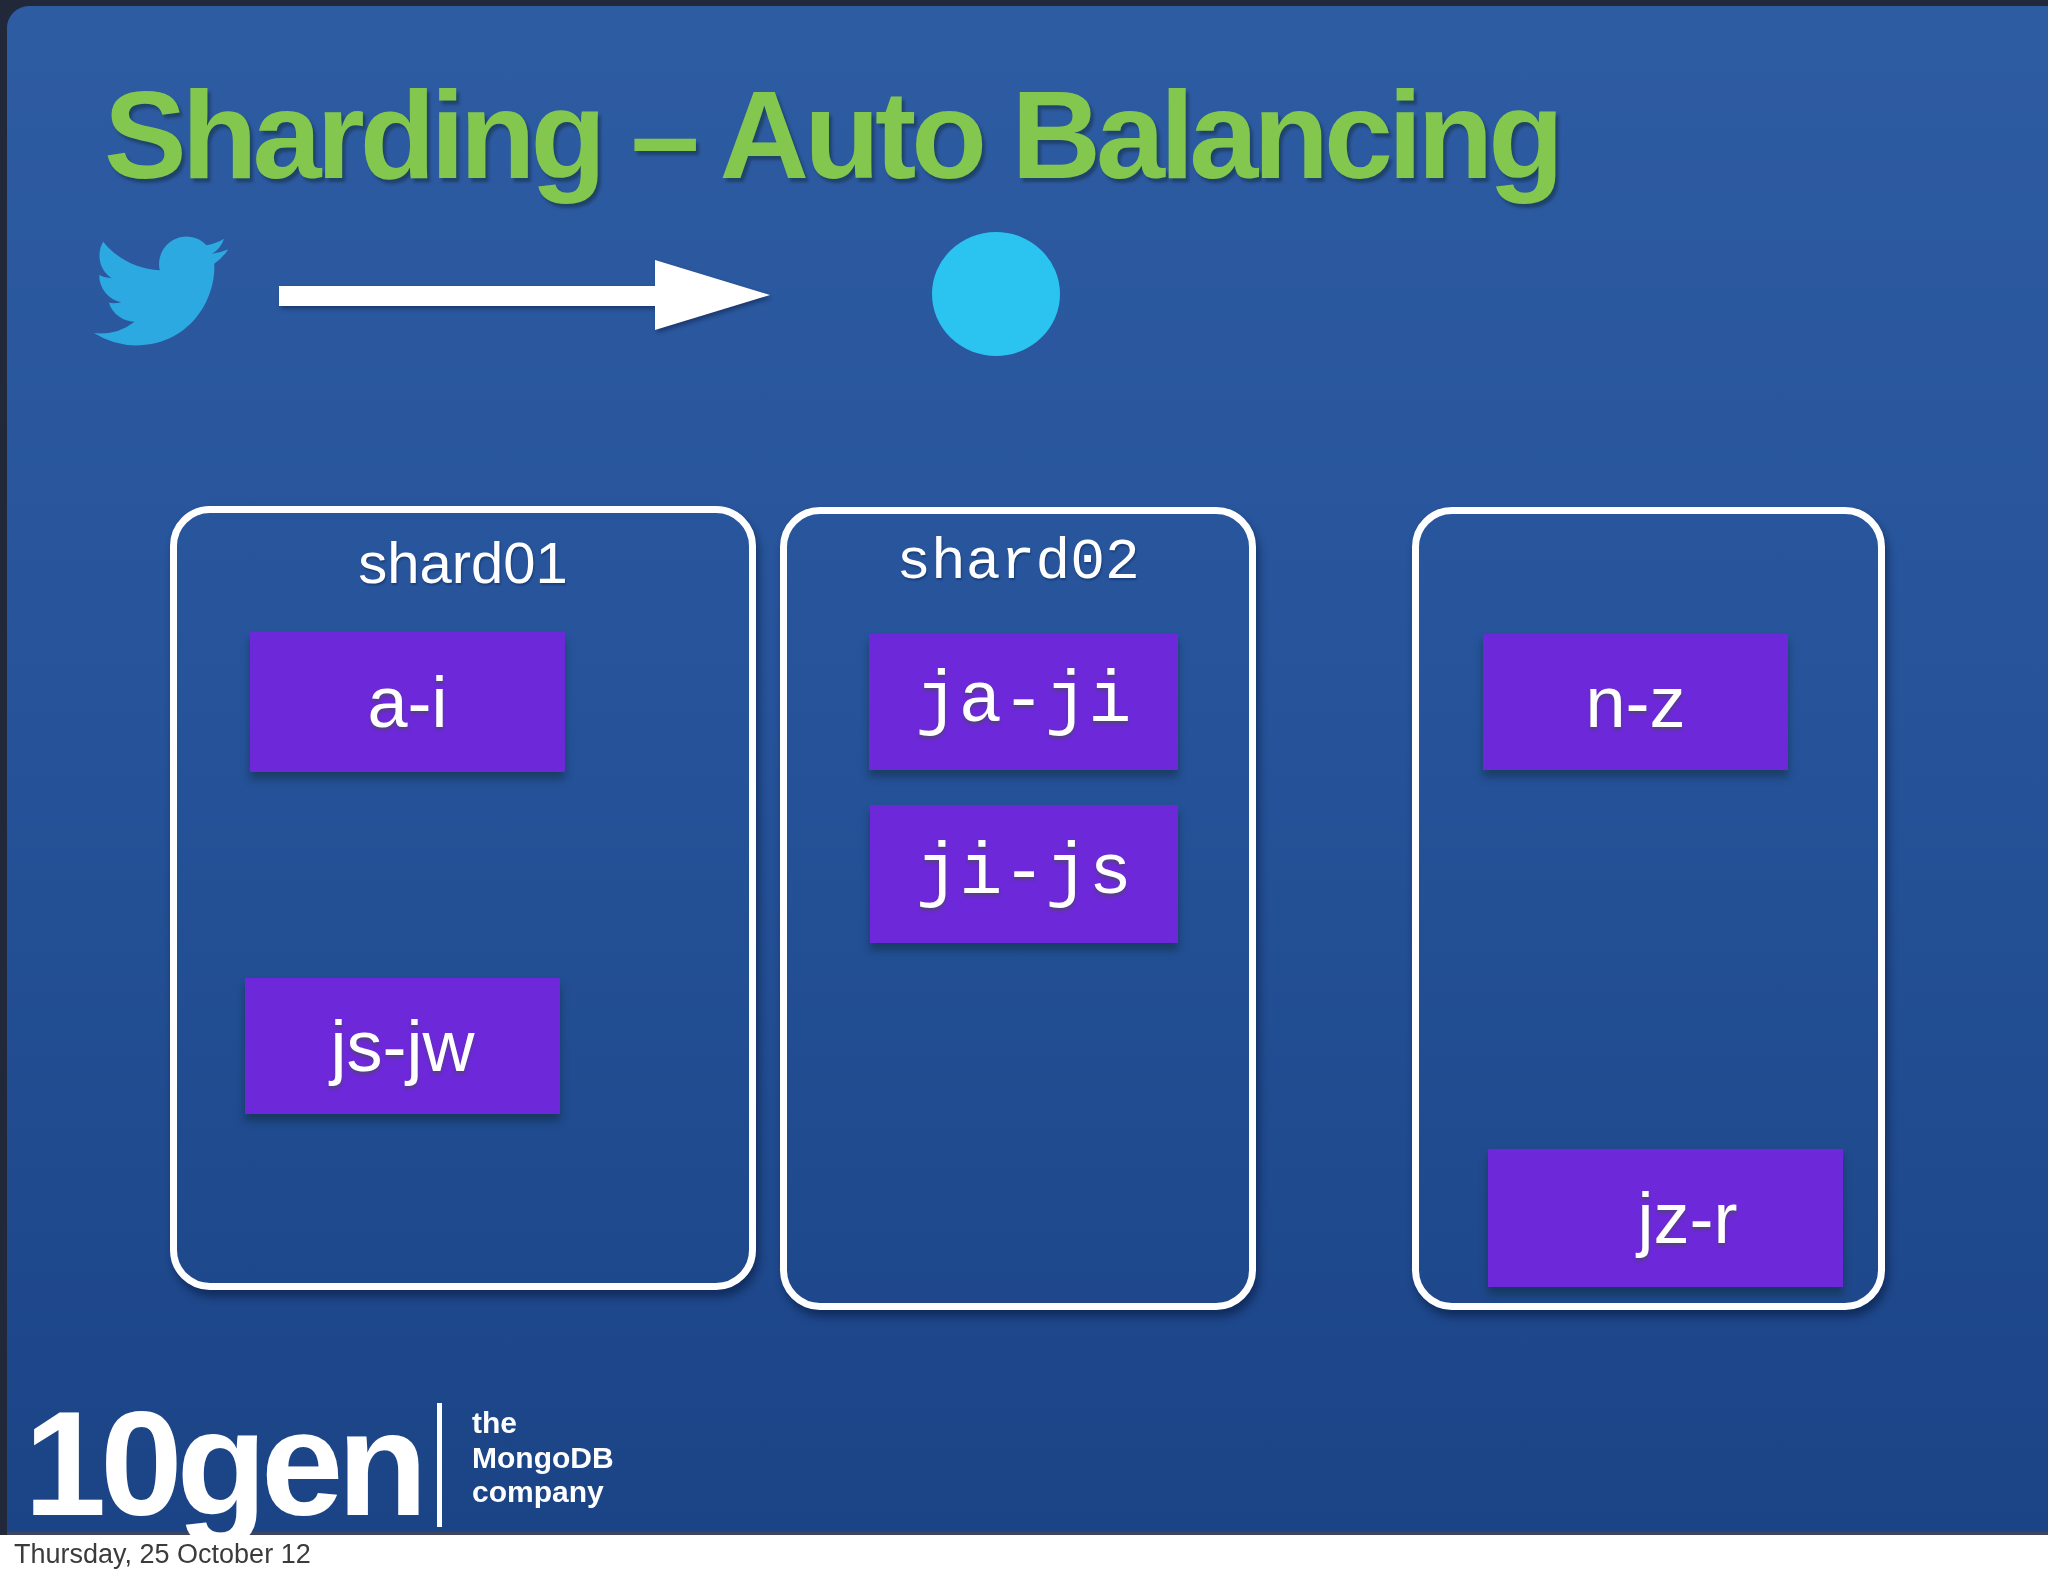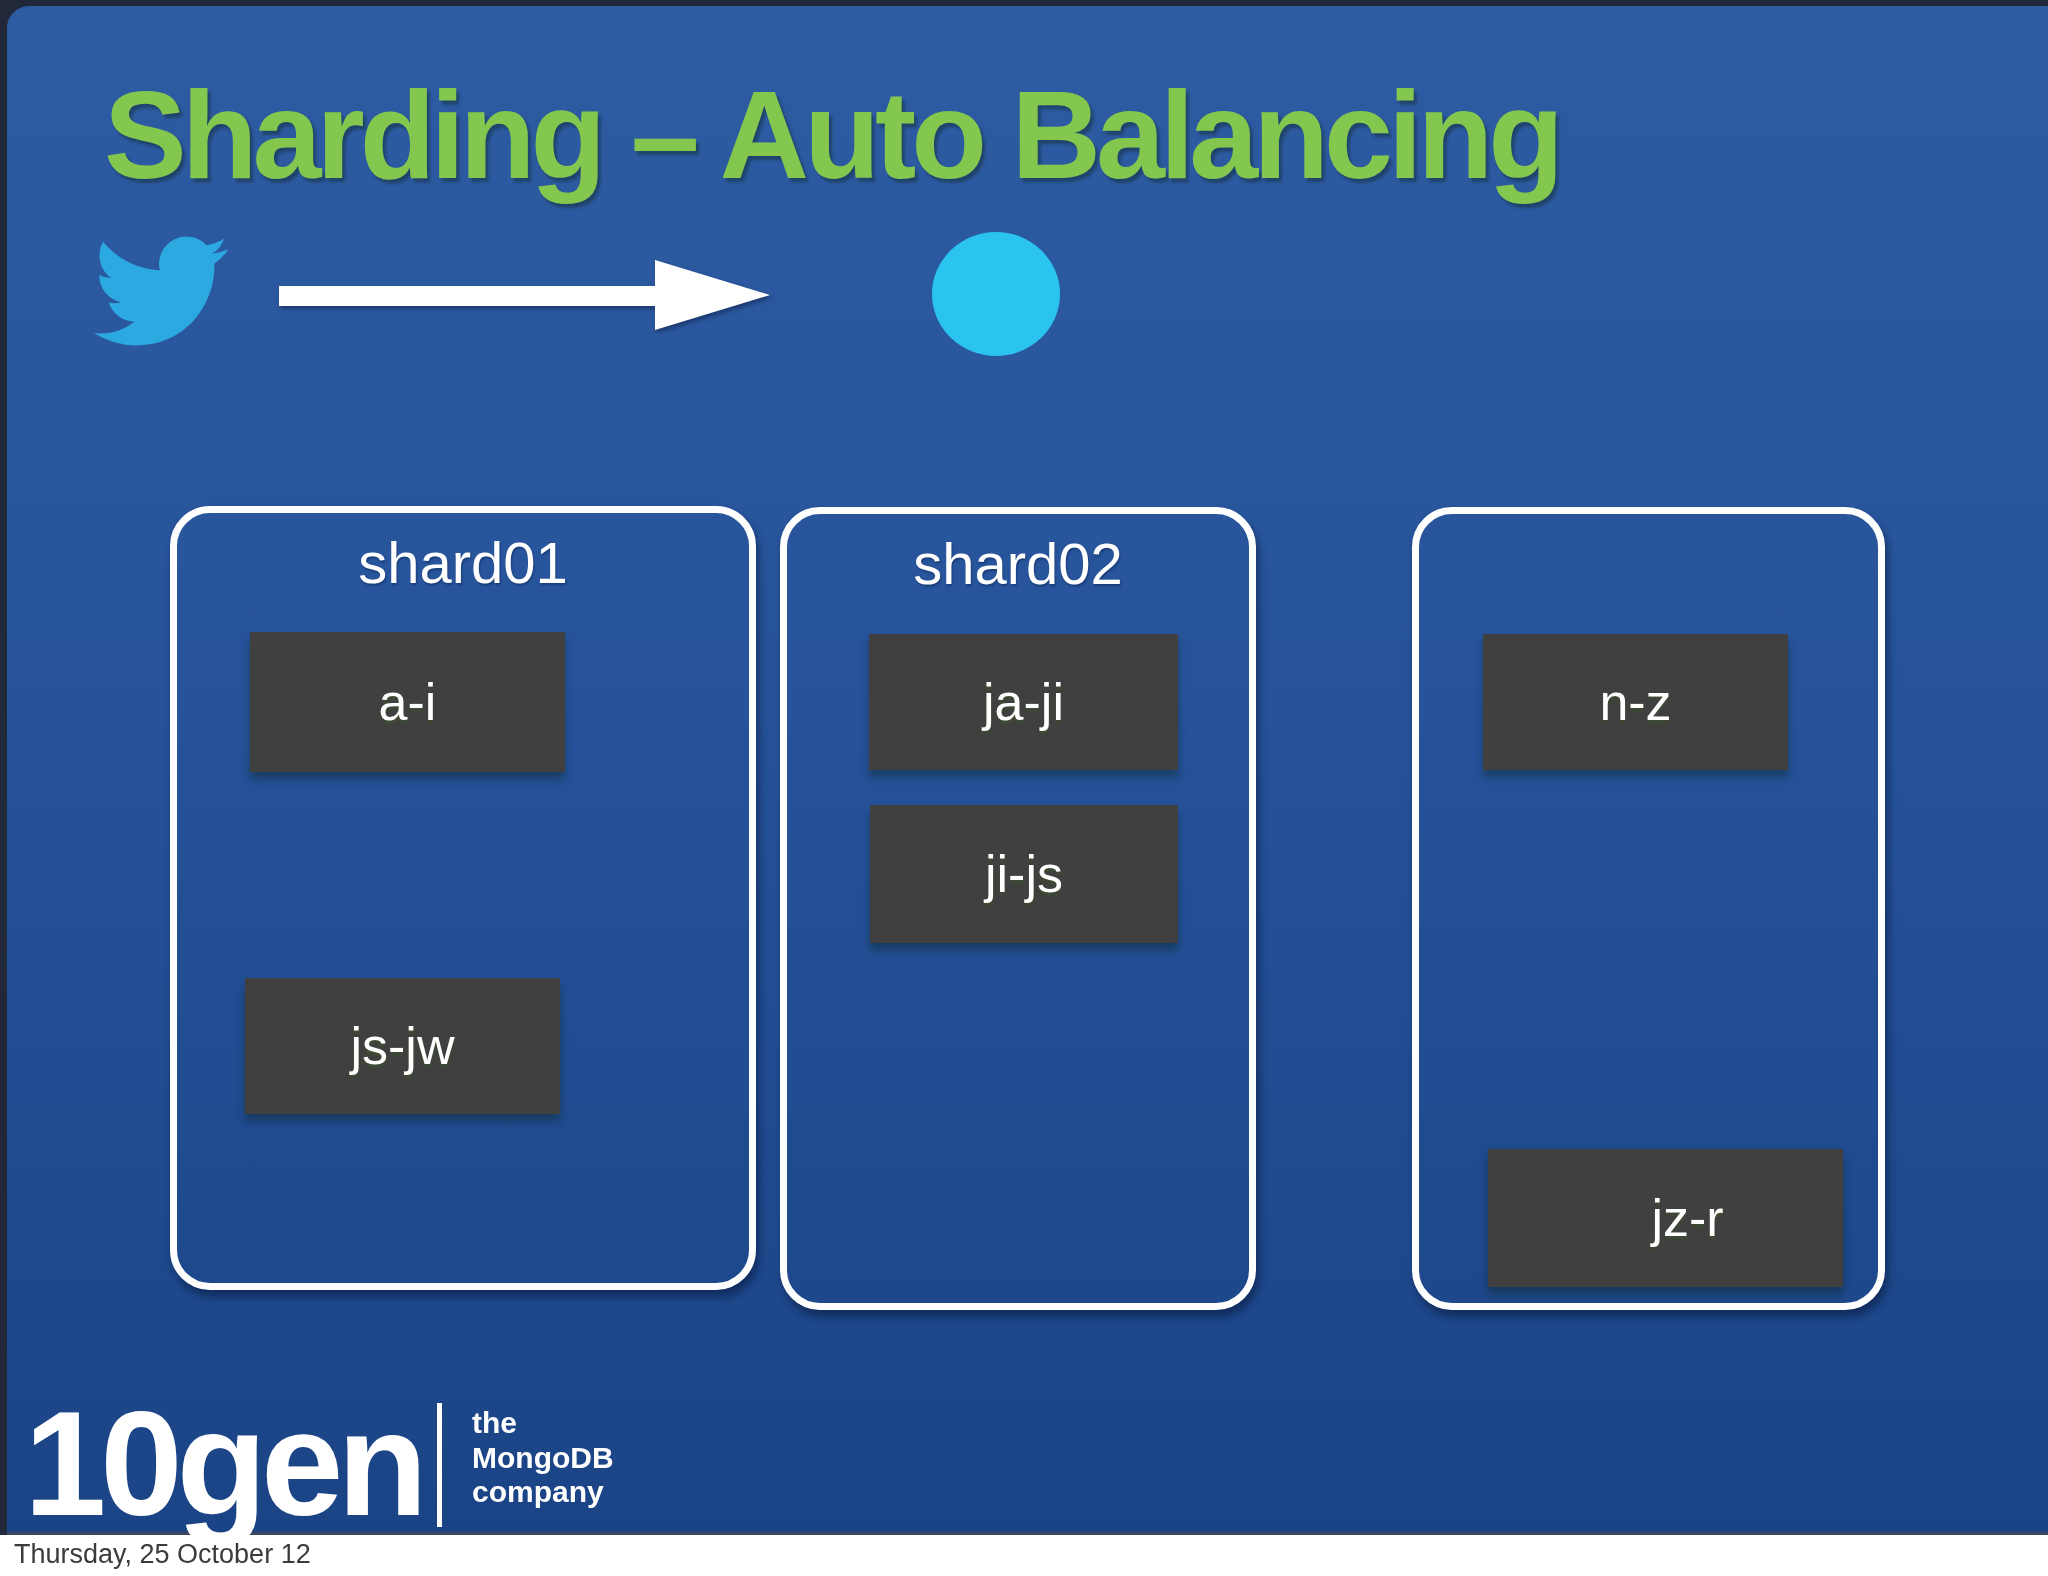--- a/index.html
+++ b/index.html
@@ -33,27 +33,27 @@
     position:absolute;box-sizing:border-box;
     border:7px solid #FFFFFF;border-radius:40px;
     box-shadow:3px 7px 9px rgba(0,10,40,0.45);
   }
   .shard-name{
     margin-top:16px;text-align:center;
     font-size:58px;color:#FFFFFF;font-weight:400;
     text-shadow:1px 2px 2px rgba(0,20,60,0.35);
   }
   #shard01{left:170px;top:506px;width:586px;height:784px;}
-  #shard02{left:780px;top:507px;width:476px;height:803px;}
+  #shard02{left:780px;top:507px;width:476px;height:803px;font-family:Liberation Mono, monospace;}
   #shard03{left:1412px;top:507px;width:473px;height:803px;}
   
   .chunk{
-    position:absolute;background:#404040;
+    position:absolute;background:#6d28d9;
     display:flex;align-items:center;justify-content:center;
-    color:#FFFFFF;font-size:52px;font-weight:400;
+    color:#FFFFFF;font-size:72px;font-weight:400;
     box-shadow:0 7px 8px rgba(5,25,5,0.35);
     text-shadow:0 3px 3px rgba(60,90,30,0.45);
   }
   .c-ai  {left:73px; top:119px;width:315px;height:140px;}
   .c-jsjw{left:68px; top:465px;width:315px;height:136px;}
   .c-jaji{left:82px; top:120px;width:309px;height:136px;}
   .c-jijs{left:83px; top:291px;width:308px;height:138px;}
   .c-nz  {left:64px; top:120px;width:305px;height:136px;}
   .c-jzr {left:69px; top:635px;width:311px;height:138px;padding-left:44px;}
   

